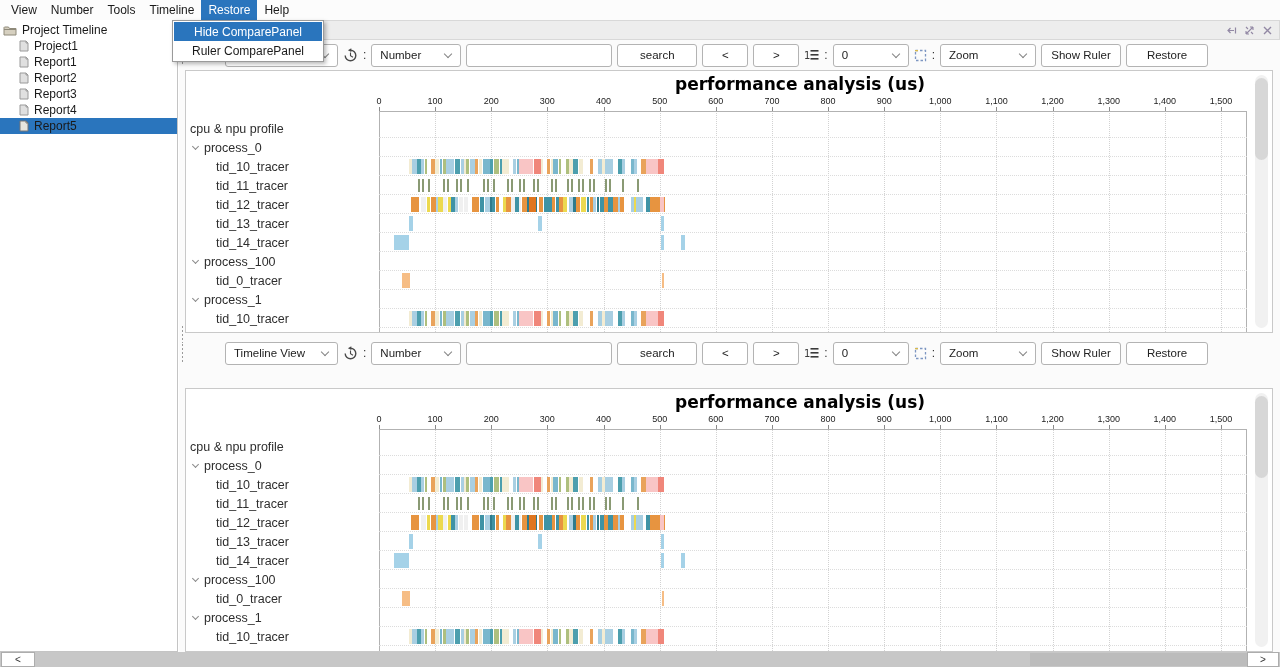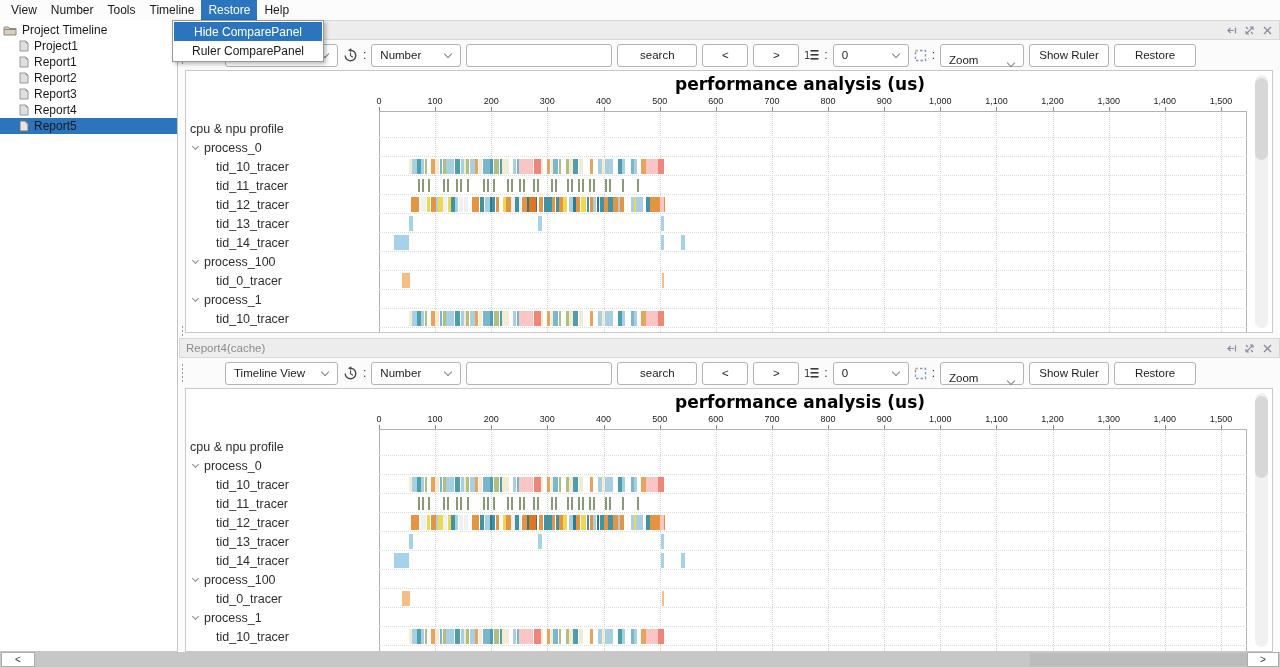--- a/index.html
+++ b/index.html
@@ -36,21 +36,21 @@
   .titlebar{height:20px;background:#ededed;border:1px solid #d8d8d8;display:flex;align-items:center;padding:0 6px;}
   .titlebar .title{color:#8c8c8c;font-size:11.5px;flex:1;}
   .winicons{display:flex;gap:7px;align-items:center;}
   .toolbar{height:30px;display:flex;align-items:center;gap:5px;padding-left:46px;position:relative;}
   .sash{position:absolute;left:2px;top:5px;width:3px;height:20px;
         background-image:radial-gradient(circle,#9a9a9a 38%,transparent 44%);background-size:3px 4px;}
   .sel{height:23px;background:#fff;border:1px solid #b3b3b3;border-radius:3px;display:flex;align-items:center;
        padding-left:8px;font-size:11.5px;color:#222;}
   .sel .chev{width:6px;height:6px;border-right:1.4px solid #848484;border-bottom:1.4px solid #848484;
              transform:rotate(45deg);margin-left:auto;margin-right:9px;margin-top:-3px;}
-  .w-view{width:113px;} .w-num{width:90px;} .w-zero{width:76px;} .w-zoom{width:84px;align-items:flex-end;}
+  .w-view{width:113px;} .w-num{width:90px;} .w-zero{width:76px;} .w-zoom{width:96px;}
   .btn{height:23px;background:#fff;border:1px solid #b3b3b3;border-radius:3px;font-size:11.5px;
        display:flex;align-items:center;justify-content:center;font-family:inherit;color:#222;}
   .b-search{width:80px;} .b-prev,.b-next{width:46px;} .b-ruler{width:80px;} .b-restore{width:82px;}
   .tinput{height:23px;width:146px;border:1px solid #b3b3b3;border-radius:3px;background:#fff;
           font-family:inherit;font-size:11.5px;padding:0 6px;}
   .ticon{display:flex;align-items:center;}
   .colon{font-size:12px;color:#333;}
 
   
   .chart{position:absolute;left:6px;right:7px;top:50px;bottom:0;background:#fff;border:1px solid #c9c9c9;overflow:hidden;}
@@ -553,34 +553,20 @@
           <div class="c-sbtrack"></div>
           <div class="c-sbthumb"></div>
         </div>
     </section>
 
     <div class="splitter">
         <span class="sash" style="top:-8px;height:18px"></span>
       </div>
 
     <section class="panel" id="panel2">
-      <div class="titlebar">
-        <span class="title">Report4(cache)</span>
-        <span class="winicons">
-          <svg width="11" height="11" viewBox="0 0 11 11">
-              <path d="M9.5 2.5 v6 M8 5.5 H2 M4.5 3 L2 5.5 L4.5 8" fill="none" stroke="#9288a4" stroke-width="1.2"></path>
-            </svg>
-          <svg width="11" height="11" viewBox="0 0 11 11">
-              <path d="M2 9 L9 2 M2 9 v-3 M2 9 h3 M9 2 v3 M9 2 h-3 M2 2 L4 4 M9 9 L7 7" fill="none" stroke="#9288a4" stroke-width="1.1"></path>
-            </svg>
-          <svg width="11" height="11" viewBox="0 0 11 11">
-              <path d="M2 2 L9 9 M9 2 L2 9" fill="none" stroke="#9288a4" stroke-width="1.4"></path>
-            </svg>
-        </span>
-      </div>
       <div class="toolbar">
         <span class="sash"></span>
         <div class="sel w-view">
           <span>Timeline View</span>
             <i class="chev"></i>
         </div>
         <span class="ticon">
           <svg width="15" height="15" viewBox="0 0 15 15">
               <path d="M7.5 2.2 A5.3 5.3 0 1 1 2.2 7.5" fill="none" stroke="#4a4a4a" stroke-width="1.4"></path>
               <path d="M8.3 0.3 L4.9 2.2 L8.3 4.1 Z" fill="#4a4a4a"></path>

